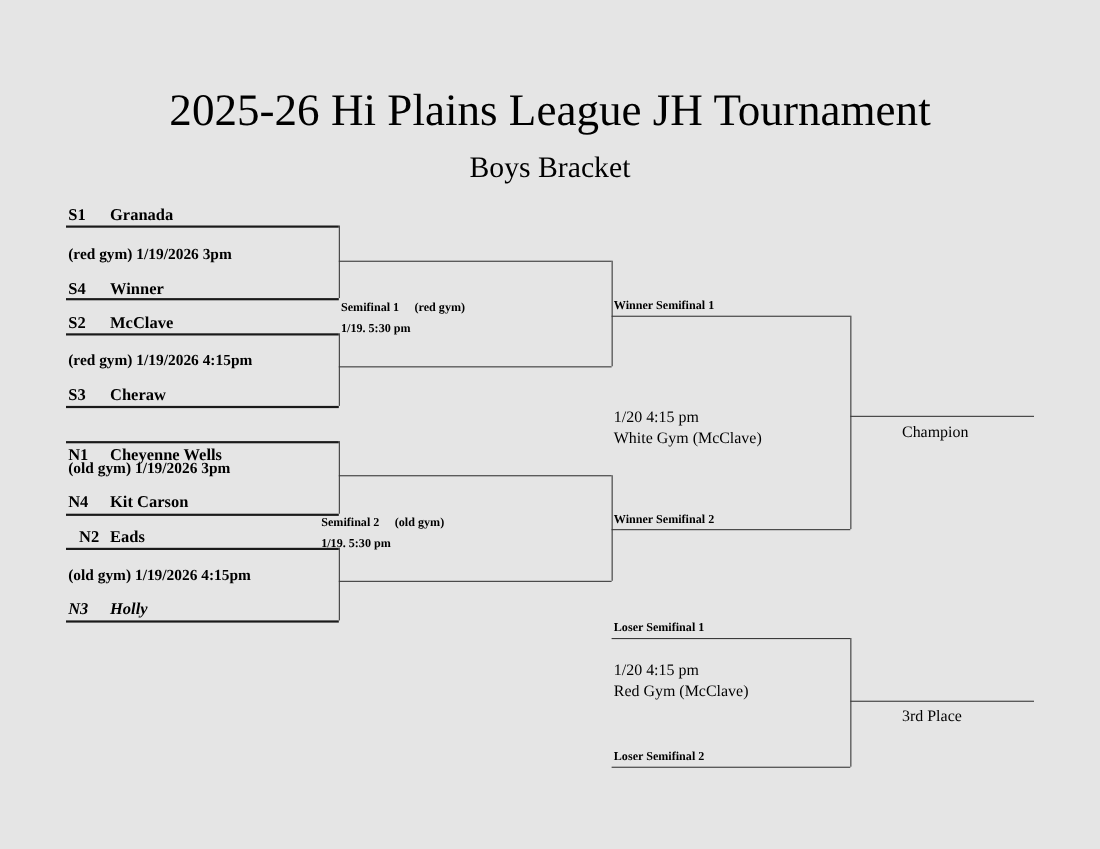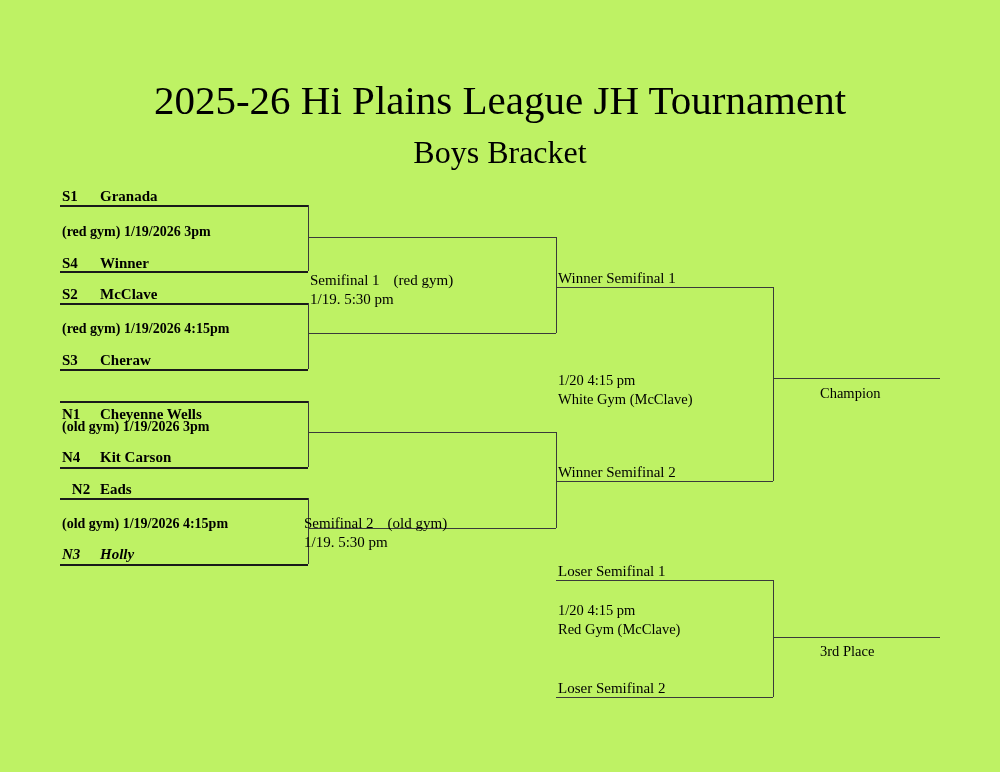--- a/index.html
+++ b/index.html
@@ -12,21 +12,21 @@
     height: 772px;
     font-family: "Liberation Serif", "DejaVu Serif", serif;
     color: #000000;
     overflow: hidden;
   }
 
   #stage {
     position: relative;
     width: 1000px;
     height: 772px;
-    background: #bef264;
+    background: #e5e5e5;
   }
 
   
   .title-main {
     position: absolute;
     left: 0;
     top: 76px;
     width: 1000px;
     text-align: center;
     font-size: 41px;
@@ -34,21 +34,21 @@
     letter-spacing: 0px;
     font-weight: 400;
     white-space: nowrap;
   }
   .title-sub {
     position: absolute;
     left: 0;
     top: 136px;
     width: 1000px;
     text-align: center;
-    font-size: 32px;
+    font-size: 27px;
     line-height: 32px;
     font-weight: 400;
     white-space: nowrap;
   }
 
   
   .hline {
     position: absolute;
     height: 0;
     border-top: 1.6px solid #3a3a3a;
@@ -75,22 +75,22 @@
   }
   .lbl.seedrow .seed {
     display: inline-block;
     min-width: 38px;
   }
   .lbl.info {
     font-weight: 700;
     font-size: 14px;
   }
   .lbl.slot {
-    font-weight: 400;
-    font-size: 15px;
+    font-weight: 700;
+    font-size: 11px;
   }
   .lbl.result {
     font-weight: 400;
     font-size: 14.5px;
   }
   .lbl.two-line {
     line-height: 19px;
   }
   .lbl .gap {
     display: inline-block;
@@ -171,21 +171,21 @@
 
   <div class="lbl slot two-line" style="left:310px; top:271px;">
     <span>Semifinal 1</span><span class="gap"></span><span>(red gym)</span><br>
     <span>1/19.  5:30 pm</span>
   </div>
 
   <div class="hline" style="left:330px; top:432px; width:226px;"></div>
   <div class="vline" style="left:556px; top:432px; height:96px;"></div>
   <div class="hline" style="left:330px; top:528px; width:226px;"></div>
 
-  <div class="lbl slot two-line" style="left:304px; top:466px;margin-top:48px;">
+  <div class="lbl slot two-line" style="left:292px; top:466px;">
     <span>Semifinal 2</span><span class="gap"></span><span>(old gym)</span><br>
     <span>1/19.     5:30 pm</span>
   </div>
 
   <div class="lbl slot" style="left:558px; top:270px;">Winner Semifinal 1</div>
   <div class="hline" style="left:556px; top:287px; width:217px;"></div>
 
   <div class="lbl slot" style="left:558px; top:464px;">Winner Semifinal 2</div>
   <div class="hline" style="left:556px; top:481px; width:217px;"></div>
 

